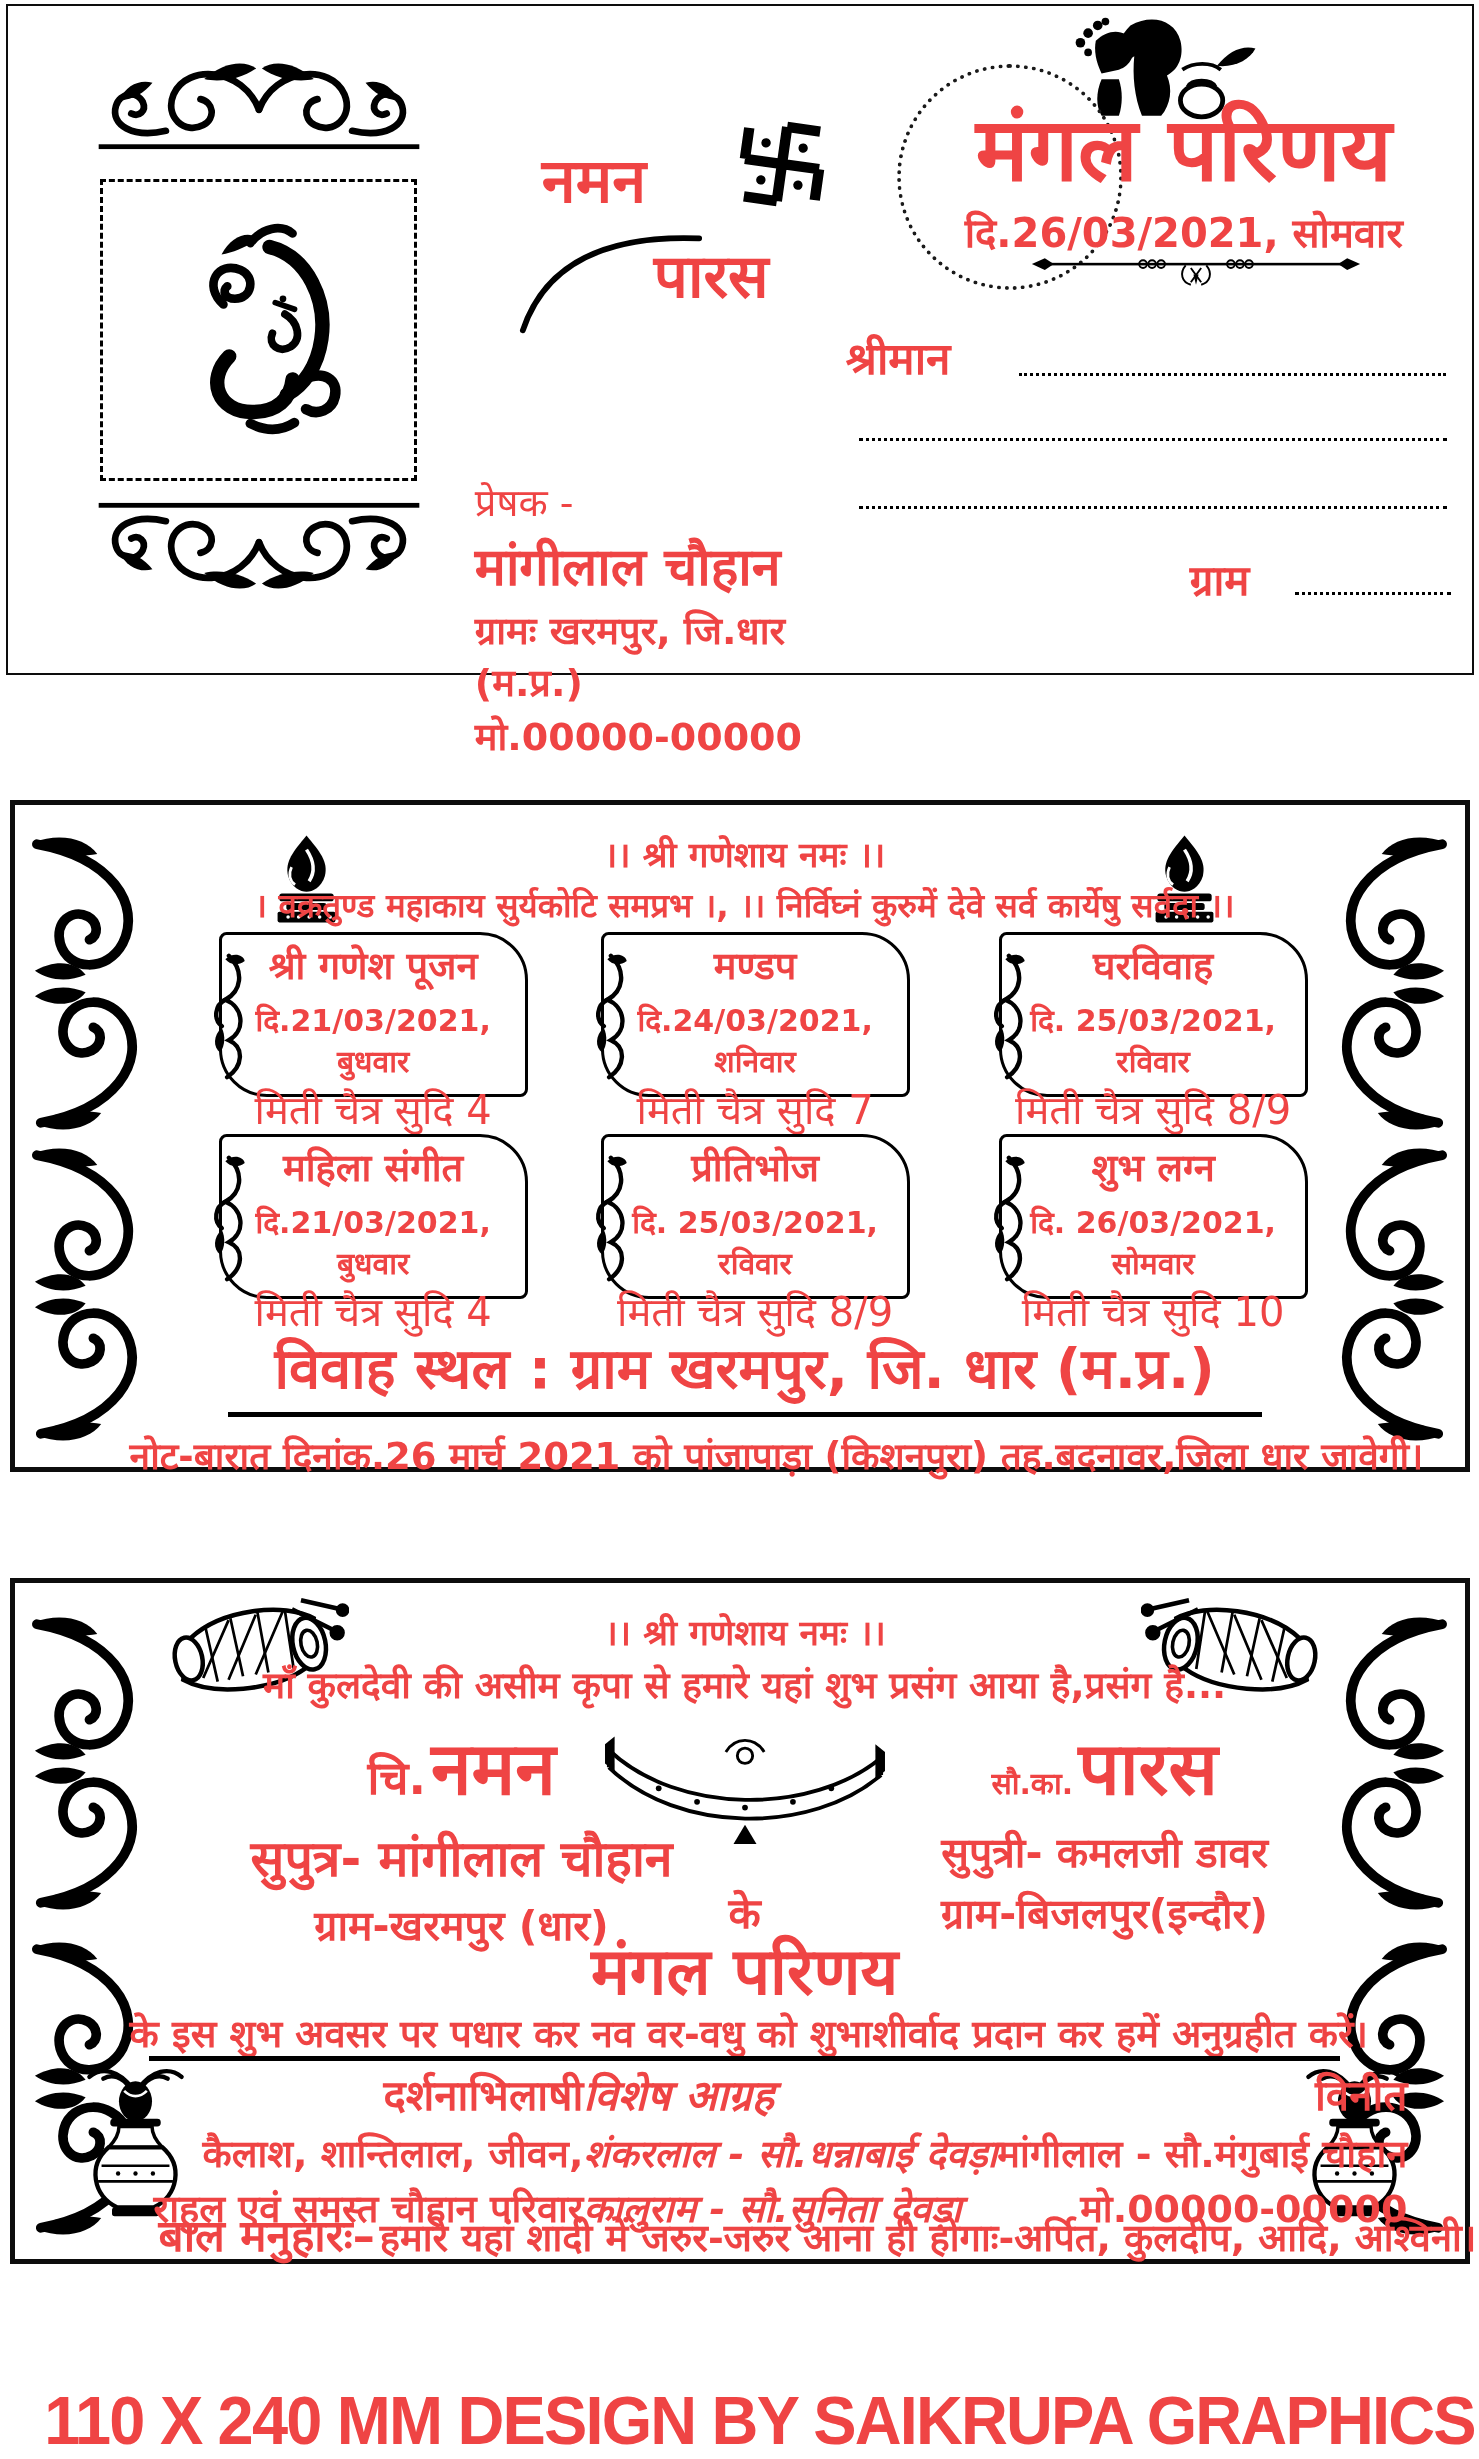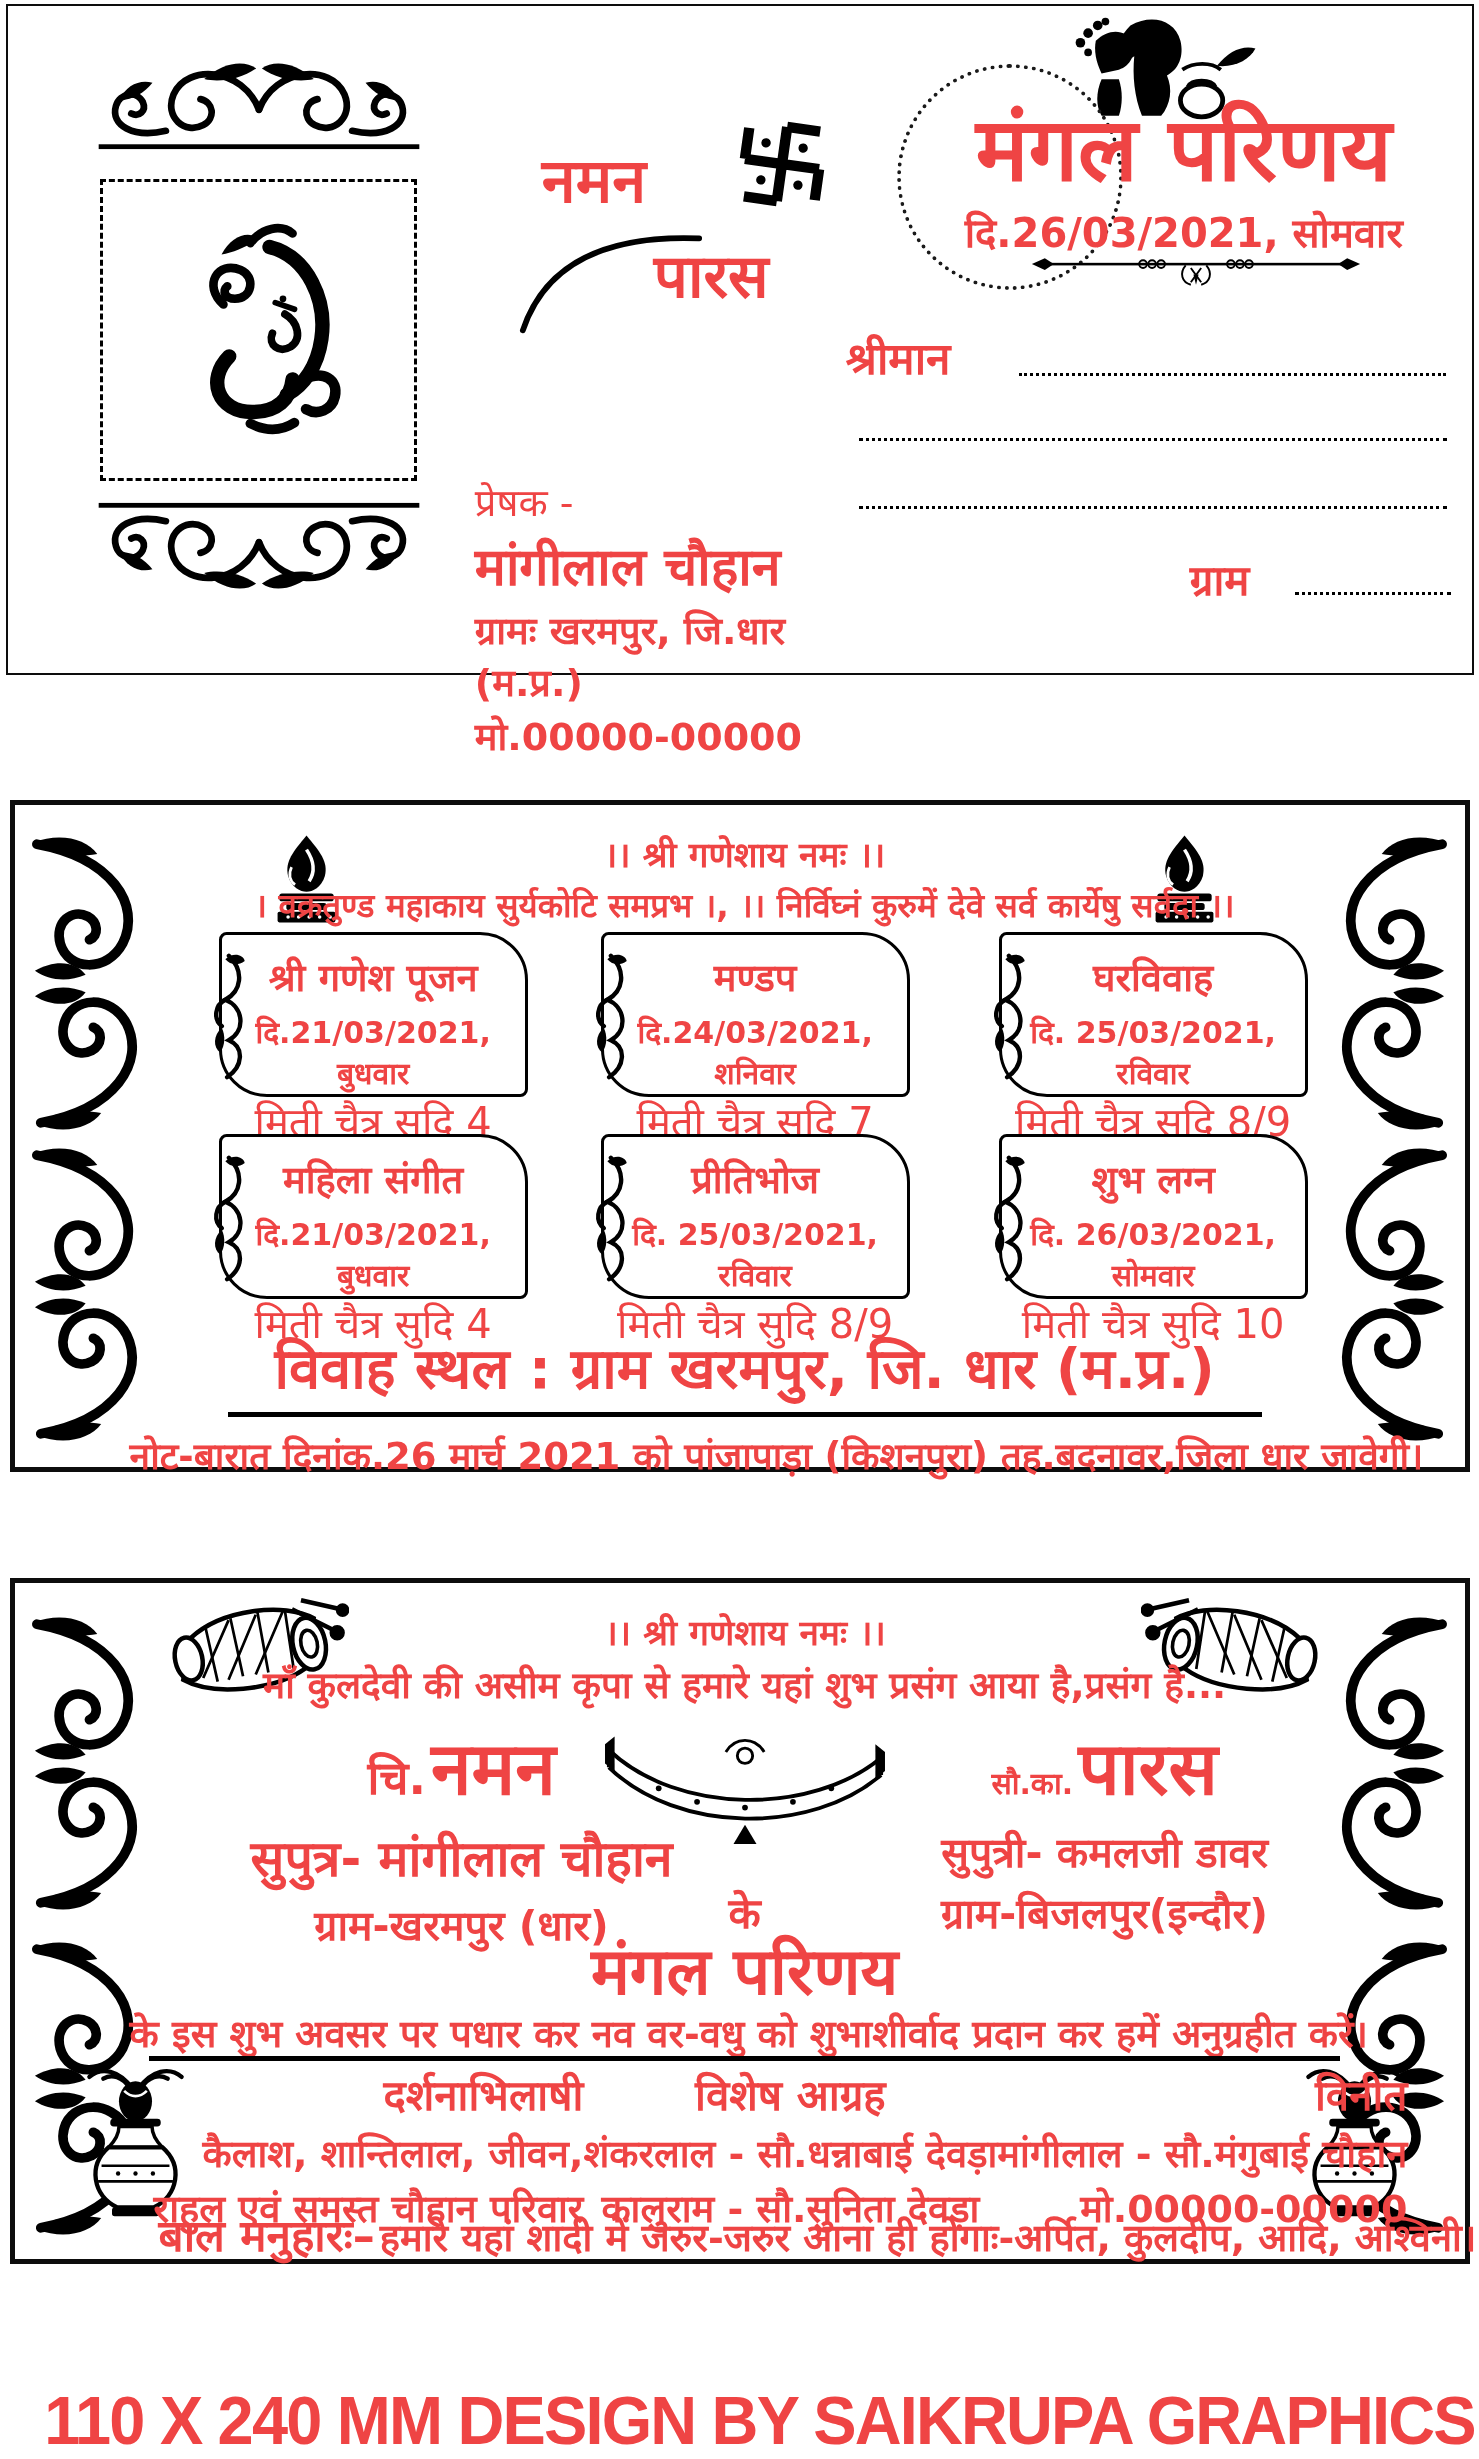--- a/index.html
+++ b/index.html
@@ -14,21 +14,21 @@
   .b-thick { border:5.8px solid #0d0d0d; }
   .bold { font-weight:700; }
   .ctr { text-align:center; }
   .nowrap { white-space:nowrap; }
   .dotline { border-bottom:3.8px dotted #000; height:0; }
   .hr { background:#000; height:4.8px; }
   .dotted-circle { border:4.8px dotted #1a1a1a; border-radius:50%; }
   .event-box {
     position:absolute; width:309px; height:165px;
     border:3.8px solid #000; border-radius:7.7px 48px 7.7px 48px;
-    text-align:center; padding-top:23px; background:#fff;
+    text-align:center; padding-top:11px; background:#fff;
   }
   .event-box .ttl  { font-size:38px; font-weight:800; line-height:1.1; }
   .event-box .dt   { font-size:30px; font-weight:700; margin-top:11.5px; }
   .event-box .miti { font-size:40px; font-weight:400; margin-top:0; }
   .event-leaf { position:absolute; left:-15.4px; top:15.4px; width:44px; height:133px; }
   .col-heading { font-size:42px; font-weight:800; }
   .col-line { font-size:38px; font-weight:700; margin-top:9.6px; line-height:1.2; }
   svg { display:block; }
   .mirror-x { transform:scaleX(-1); }
   .flip-y { transform:scaleY(-1); }
@@ -401,21 +401,21 @@
       </svg>
 
     <div class="abs hr" style="left:134px; top:473px; width:1191px;"></div>
 
     <div class="abs" style="left:139px; top:482px; width:1201px; display:flex;">
       <div style="flex:1; text-align:right;">
         <div class="col-heading">दर्शनाभिलाषी</div>
         <div class="col-line nowrap">कैलाश, शान्तिलाल, जीवन,</div>
         <div class="col-line nowrap">राहुल एवं समस्त चौहान परिवार</div>
       </div>
-      <div style="flex:1.1; text-align:center;">
+      <div style="flex:1.1; font-style:italic;">
         <div class="col-heading">विशेष आग्रह</div>
         <div class="col-line nowrap">शंकरलाल - सौ.धन्नाबाई देवड़ा</div>
         <div class="col-line nowrap">कालुराम - सौ.सुनिता देवड़ा</div>
       </div>
       <div style="flex:1; text-align:right;">
         <div class="col-heading">विनीत</div>
         <div class="col-line nowrap">मांगीलाल - सौ.मंगुबाई चौहान</div>
         <div class="col-line nowrap">मो.00000-00000</div>
       </div>
     </div>

